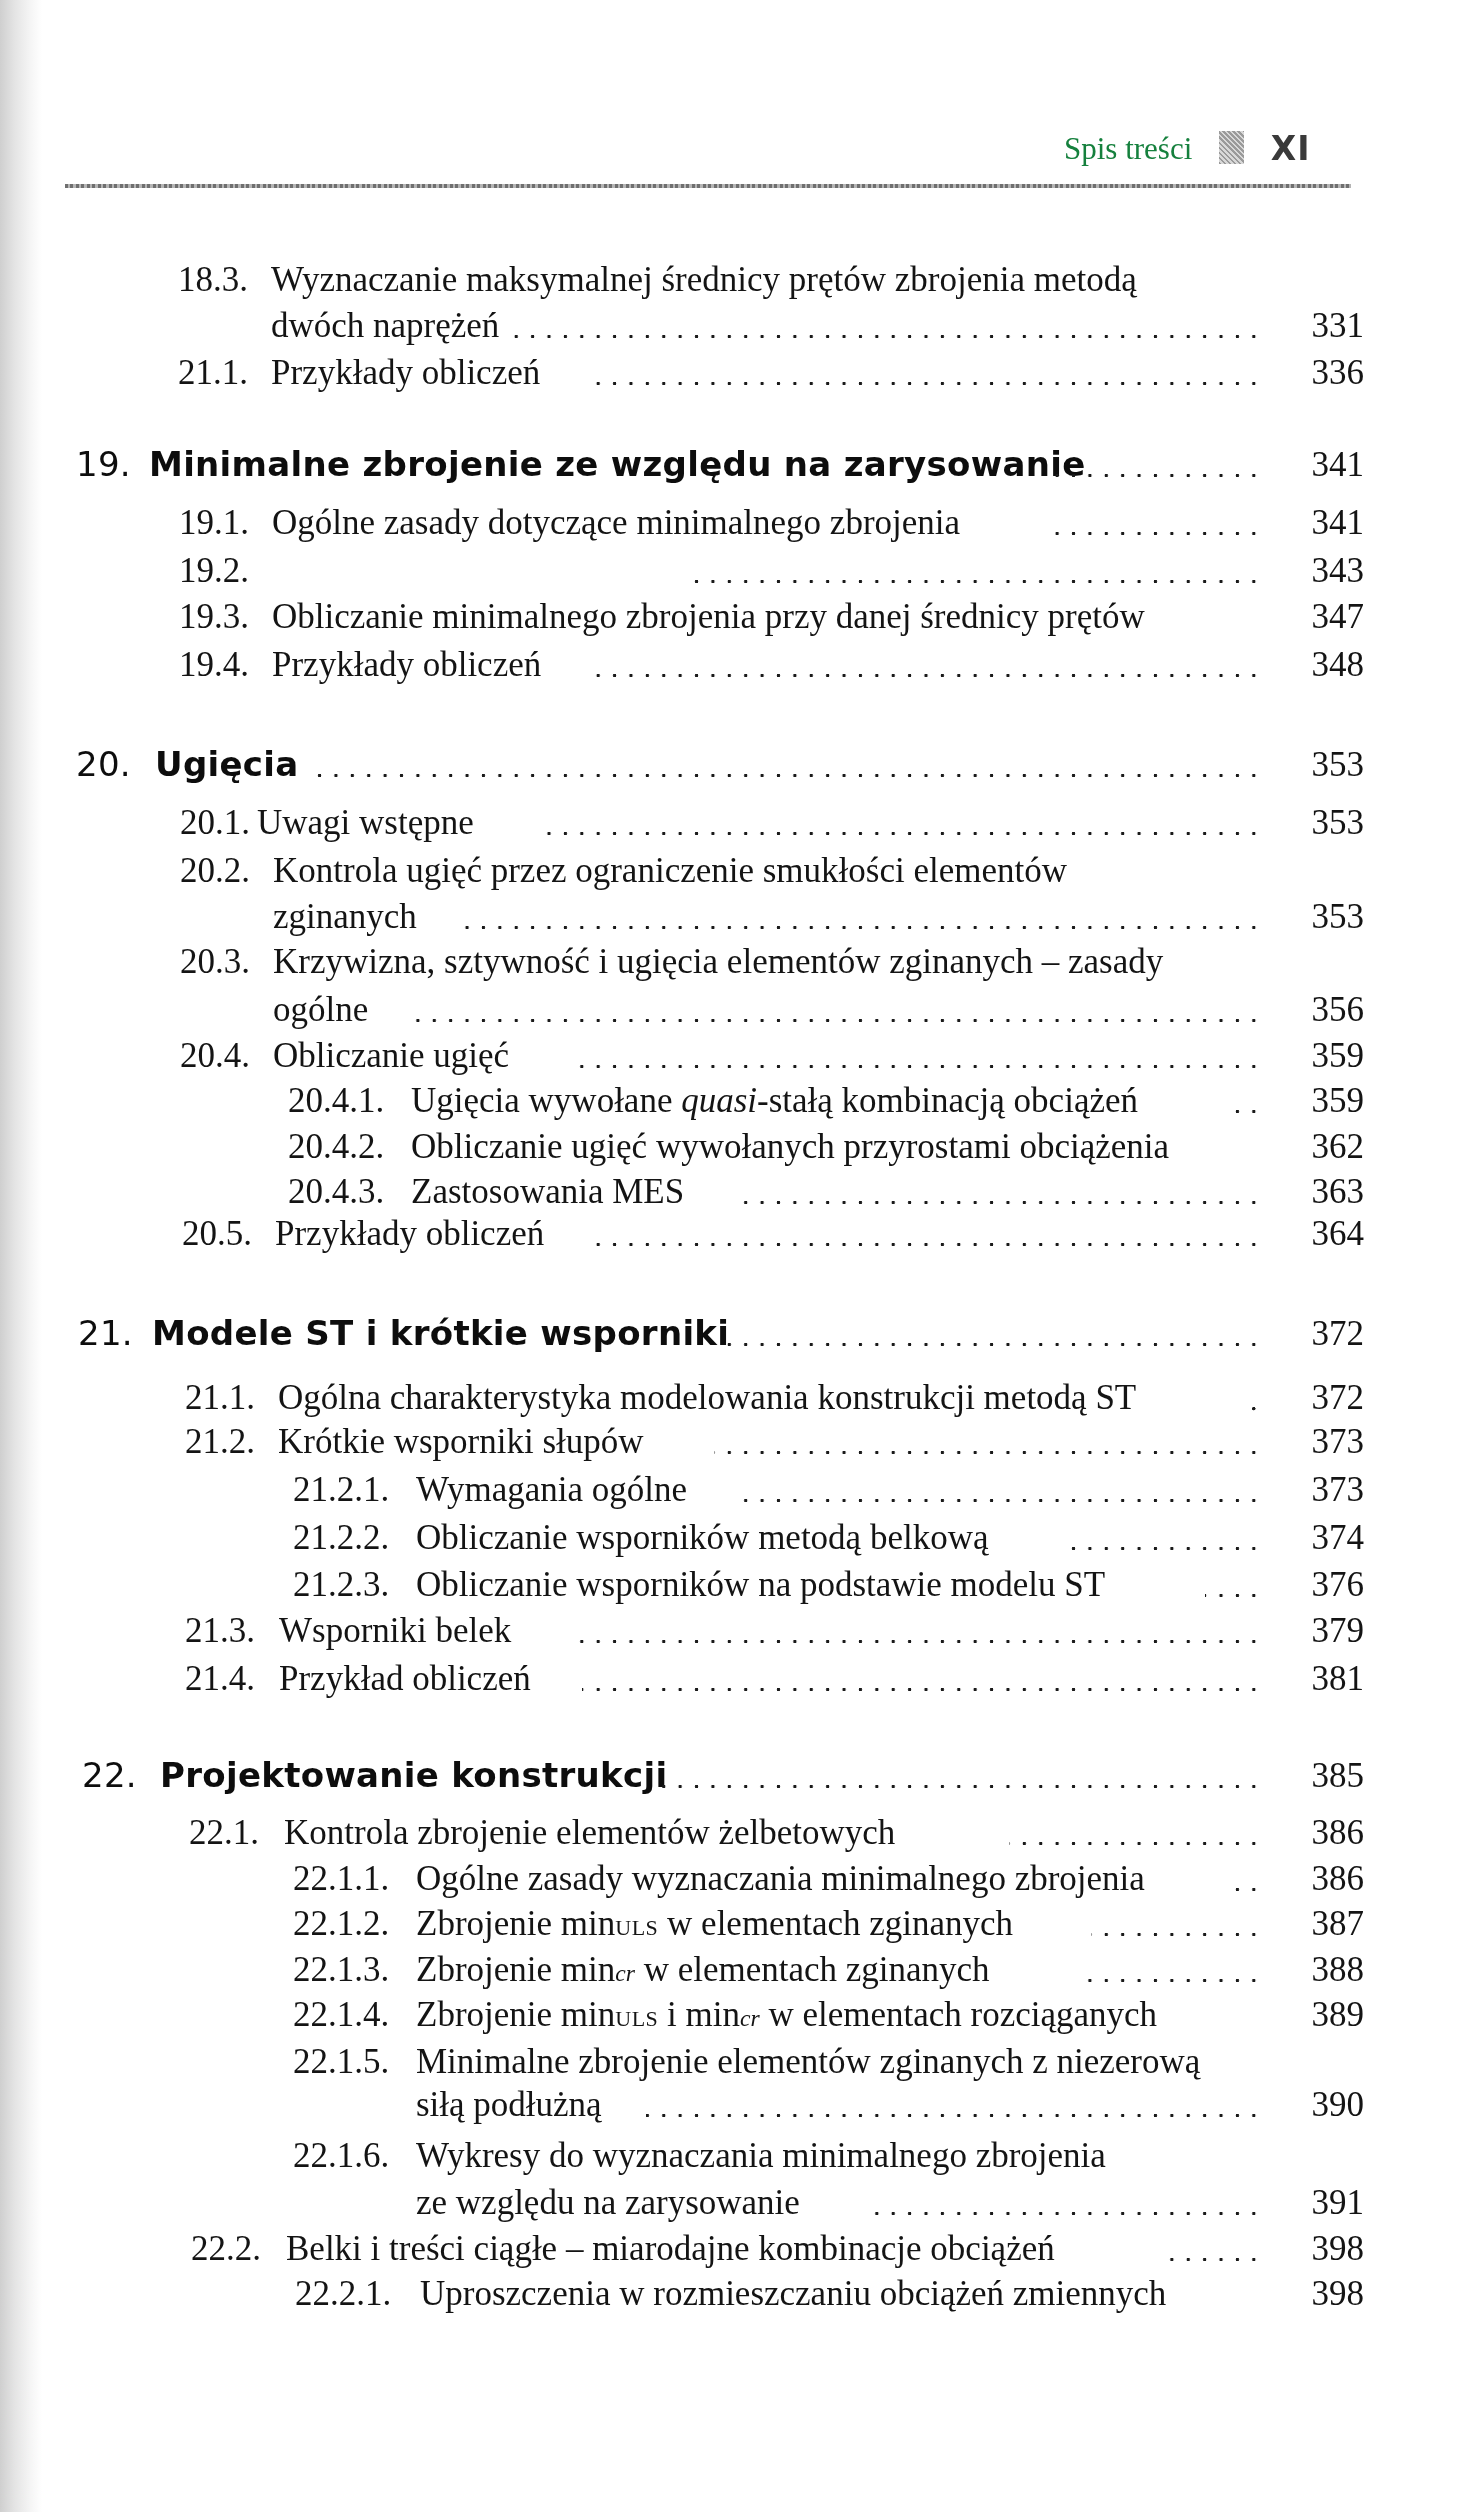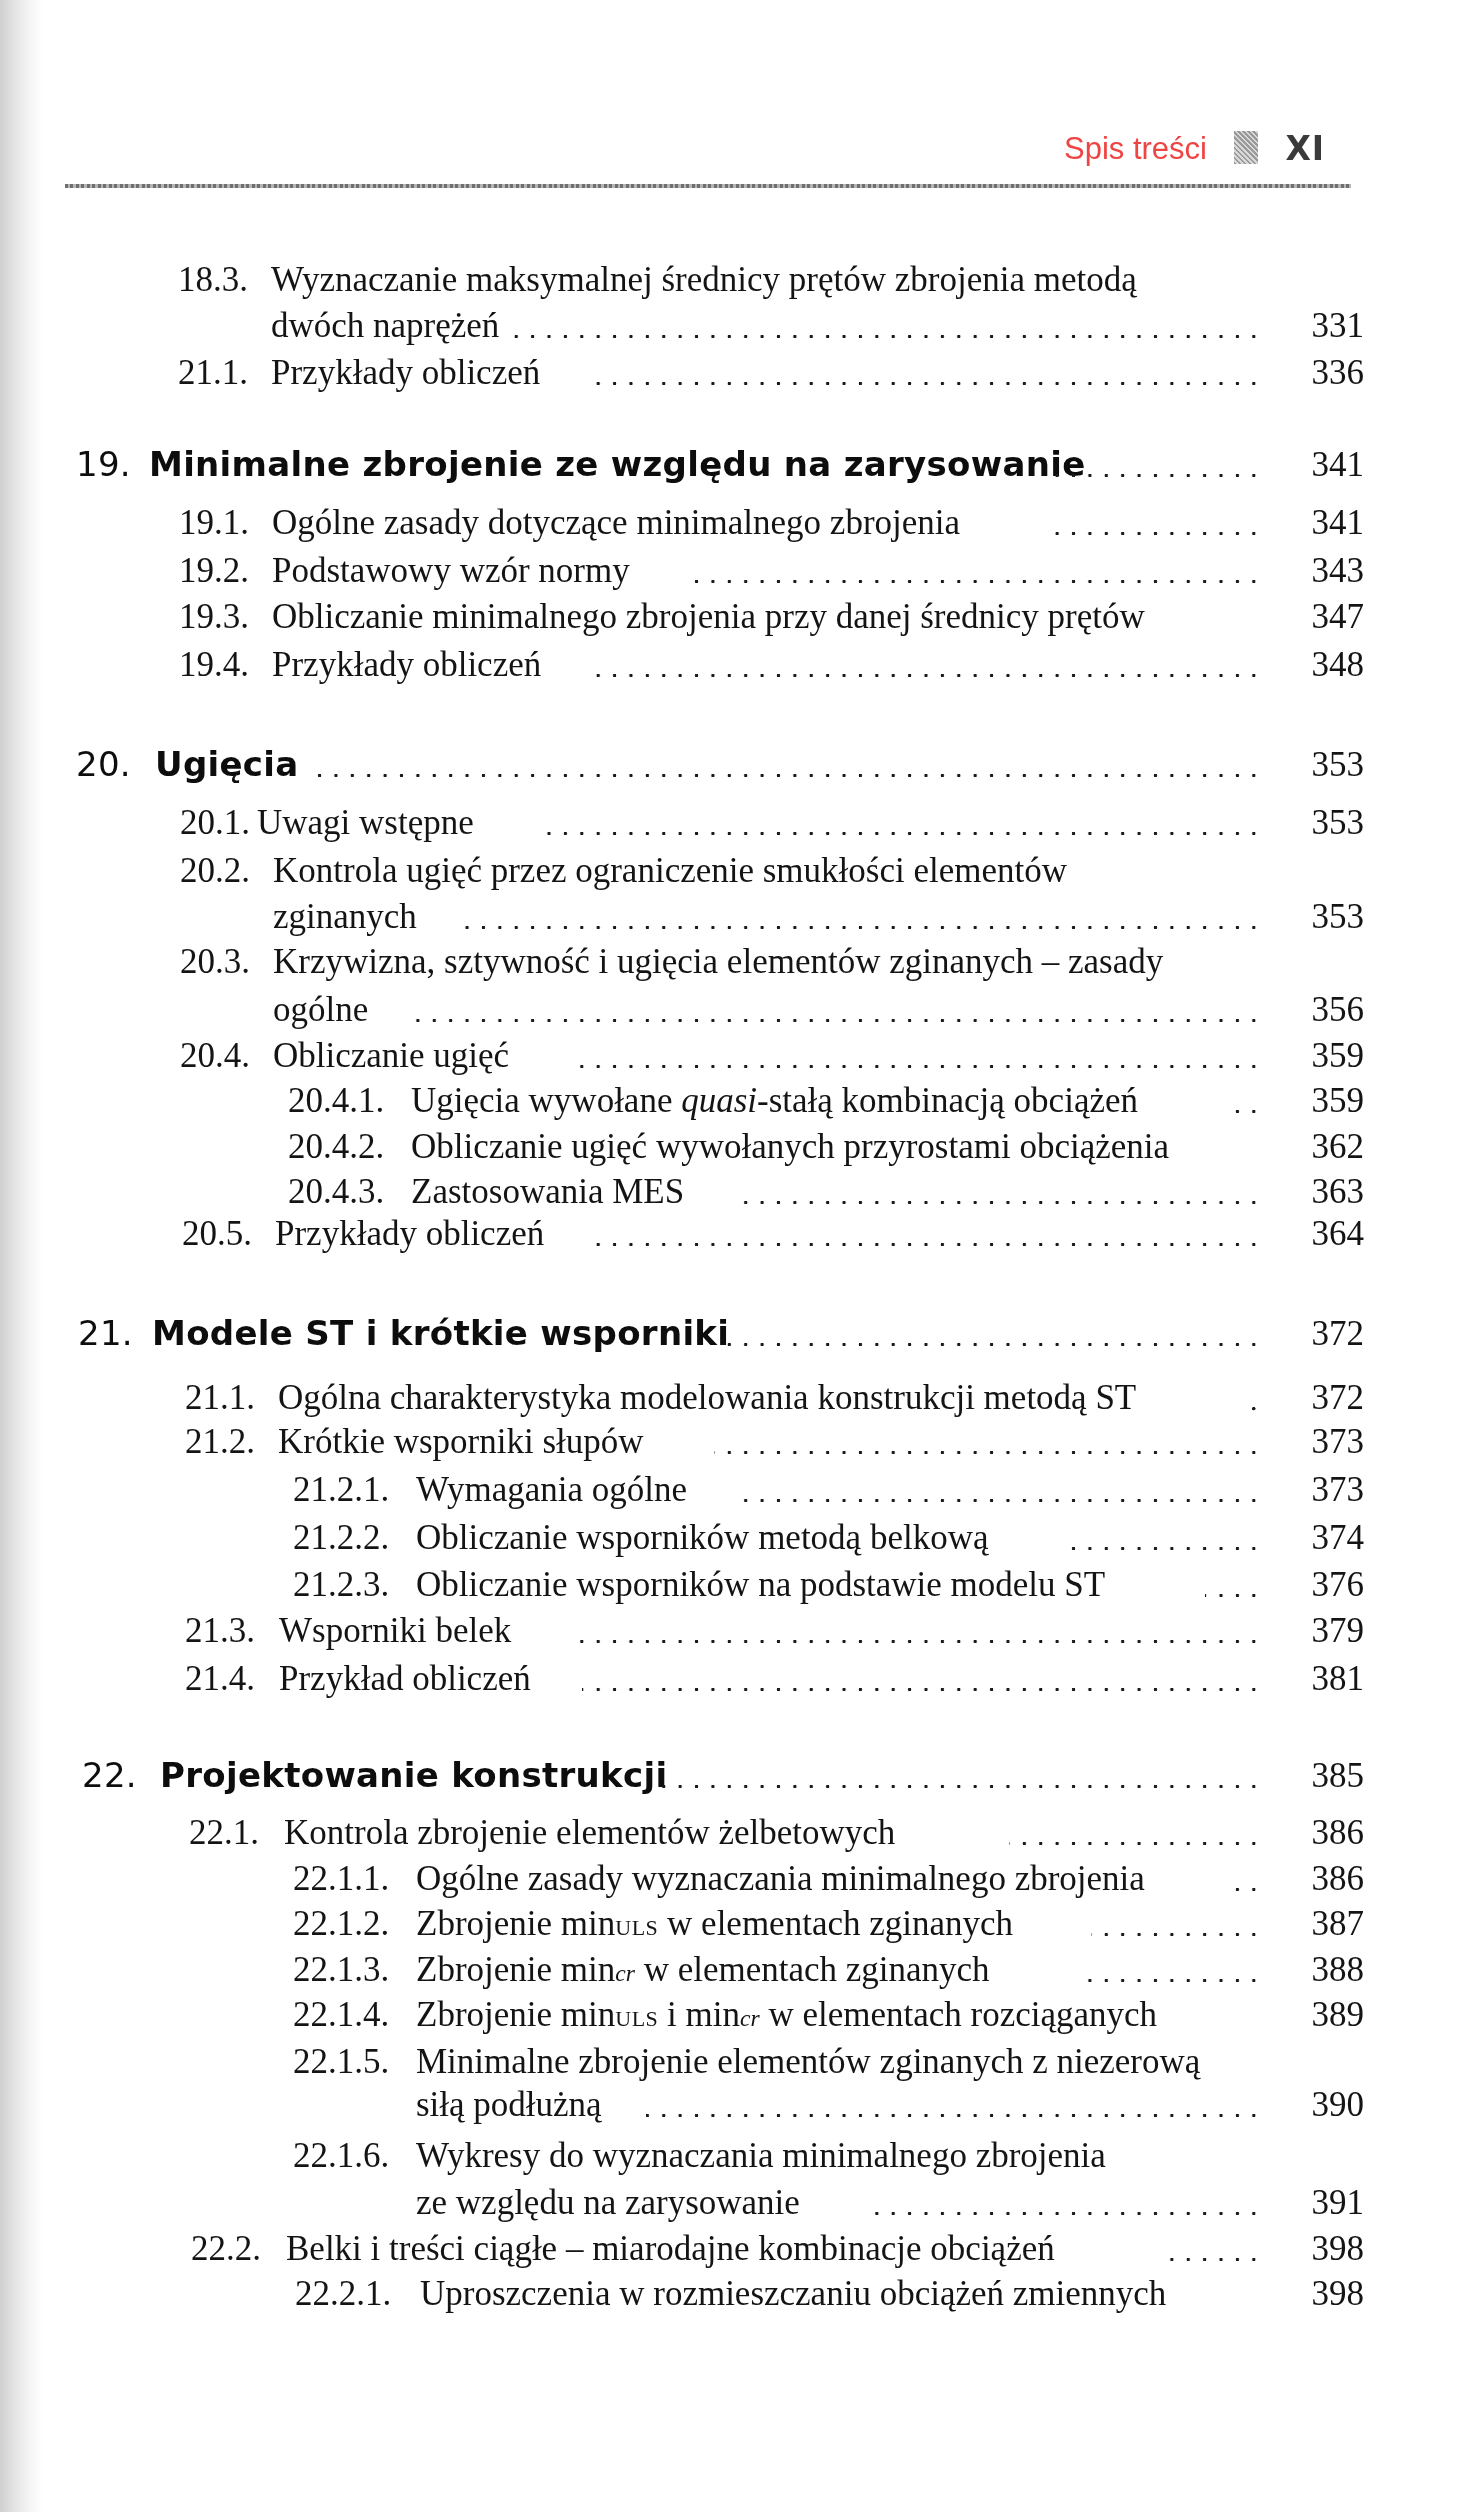--- a/index.html
+++ b/index.html
@@ -10,22 +10,22 @@
   }
   .gutter {
     position:absolute; left:0; top:0; width:42px; height:2512px;
     background:linear-gradient(to right, #cfcfcf 0%, #e4e4e4 35%, #f6f6f6 75%, #ffffff 100%);
   }
   .running-head {
     position:absolute; top:127px; left:1064px; height:40px;
     display:flex; align-items:flex-end;
   }
   .rh-title {
-    font-family:Liberation Sans, sans-serif;
-    font-size:31px; color:#ef4444; letter-spacing:0px; line-height:36px;margin-top:44px;
+    font-family:Liberation Serif, serif;
+    font-size:31px; color:#15803d; letter-spacing:0px; line-height:36px;margin-top:44px;
   }
   .rh-block {
     display:inline-block; width:24.5px; height:33px; margin-left:27px; margin-bottom:2.7px;
     background:repeating-linear-gradient(45deg,#9a9a9a 0 1.8px,#d8d8d8 1.8px 3.6px);
   }
   .rh-page {
     font-family:"DejaVu Sans", "Liberation Sans", sans-serif; font-weight:bold;
     font-size:33px; color:#3a3a3a; margin-left:27px; line-height:36px; letter-spacing:0.9px;
   }
   .rule {
@@ -89,21 +89,20 @@
   <span class="page" style="font-family:'Liberation Serif',serif;font-weight:normal;font-size:35px">341</span>
 </div>
 <div class="line" style="top:500px">
   <span class="num" style="left:179px">19.1.</span>
   <span class="ttl" style="left:272px">Ogólne zasady dotyczące minimalnego zbrojenia</span>
   <span class="leader" style="left:1055px; right:202px"></span>
   <span class="page">341</span>
 </div>
 <div class="line" style="top:548px">
   <span class="num" style="left:179px">19.2.</span>
-  <span class="ttl" style="left:272px">Podstawowy wzór normy</span>
   <span class="leader" style="left:686px; right:202px"></span>
   <span class="page">343</span>
 </div>
 <div class="line" style="top:594px">
   <span class="num" style="left:179px">19.3.</span>
   <span class="ttl" style="left:272px">Obliczanie minimalnego zbrojenia przy danej średnicy prętów</span>
   <span class="page">347</span>
 </div>
 <div class="line" style="top:642px">
   <span class="num" style="left:179px">19.4.</span>

